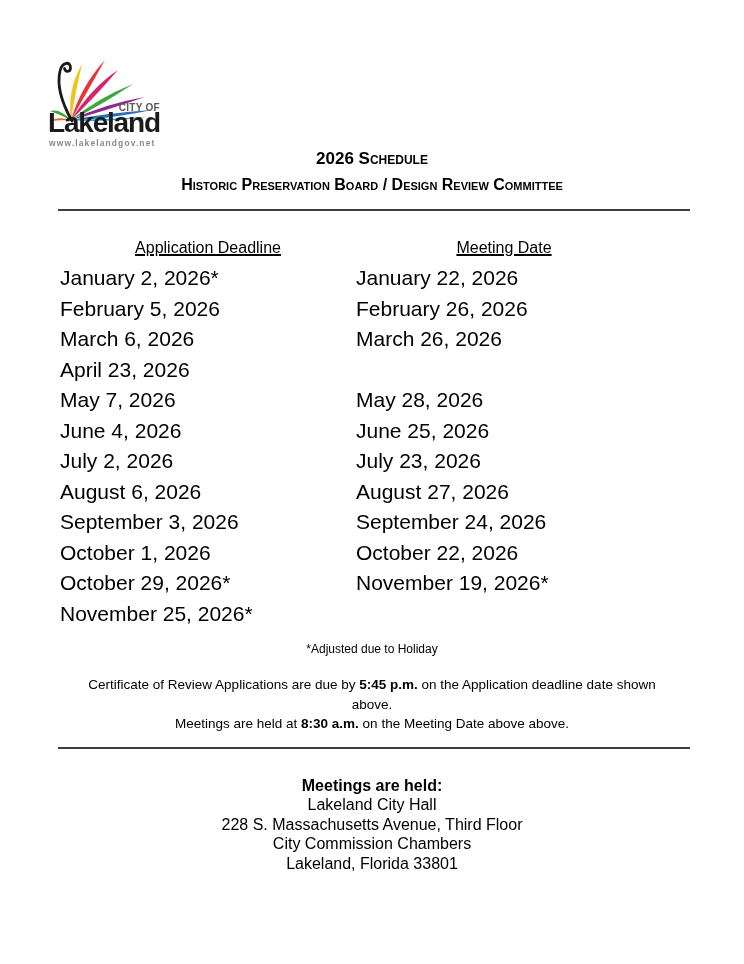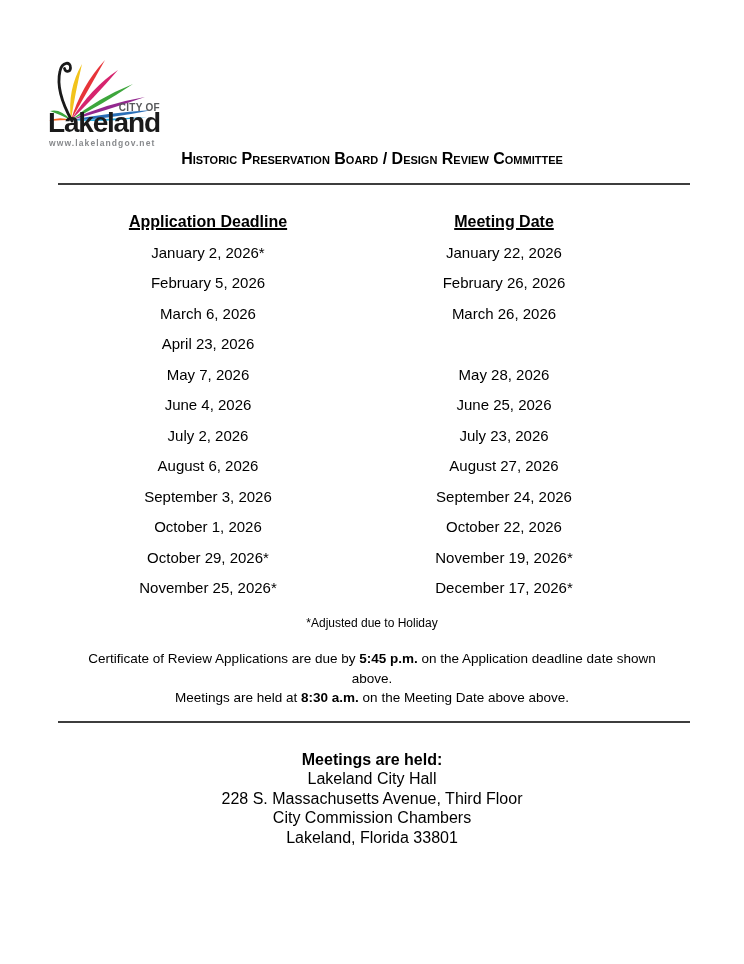--- a/index.html
+++ b/index.html
@@ -80,28 +80,28 @@
   .rule-top { margin-top: 11px; }
   .rule-bottom { margin-top: 13px; }
 
   
   .table { margin: 26px 0 0 60px; width: 592px; }
   .thead { display: flex; }
   .th {
     width: 50%;
     text-align: center;
     font-size: 16px;
-    font-weight: bold;
+    font-weight: normal;
     text-decoration: underline;
     text-decoration-thickness: 2px;
     line-height: 22px;
   }
   .rows { margin-top: 4px; }
   .tr { display: flex; height: 30.5px; align-items: center; }
-  .td { width: 50%; text-align: center; font-size: 15px; }
+  .td { width: 50%; font-size: 21px; }
 
   
   .footnote {
     margin-top: 12px;
     text-align: center;
     font-size: 12px;
     line-height: 16px;
   }
   .notes {
     margin: 18px auto 0 auto;
@@ -138,20 +138,21 @@
       <path d="M23,62 Q12,50 2,53 Q13,57 23,62 Z" fill="#3da63c"></path>
       <path d="M23,62 Q10,58 1,63 Q12,62 23,62 Z" fill="#f26522"></path>
       <path d="M24,63 C15,47 8,30 12,13 C14,3.5 23,3 22.5,10 C22.2,14.5 17.5,14.5 16.5,10.5" fill="none" stroke-width="2.8" stroke-linecap="round" stroke="#1a1a1a"></path>
     </svg>
     <div class="logo-cityof" style="color: rgb(88, 89, 91);">CITY OF</div>
     <div class="logo-wordmark" style="color: rgb(26, 26, 26);">Lakeland</div>
     <div class="logo-www" style="color: rgb(135, 137, 140);">www.lakelandgov.net</div>
   </div>
 
   <div class="title-block">
+    <div class="doc-title">2026 Schedule</div>
     <div class="doc-subtitle">Historic Preservation Board / Design Review Committee</div>
   </div>
 
   <hr class="rule rule-top">
 
   <div class="table">
     <div class="thead">
       <div class="th">Application Deadline</div>
       <div class="th">Meeting Date</div>
     </div>
@@ -205,21 +206,20 @@
       <div class="td">October 22, 2026</div>
     </div>
 
     <div class="tr">
       <div class="td">October 29, 2026*</div>
       <div class="td">November 19, 2026*</div>
     </div>
 
     <div class="tr">
       <div class="td">November 25, 2026*</div>
-      <div class="td">December 17, 2026*</div>
     </div>
   </div>
   </div>
 
   <div class="footnote">*Adjusted due to Holiday</div>
 
   <div class="notes">
     <div><span>Certificate of Review Applications are due by </span><b>5:45 p.m.</b><span> on the Application deadline date shown above.</span></div>
     <div><span>Meetings are held at </span><b>8:30 a.m.</b><span> on the Meeting Date above above.</span></div>
   </div>

